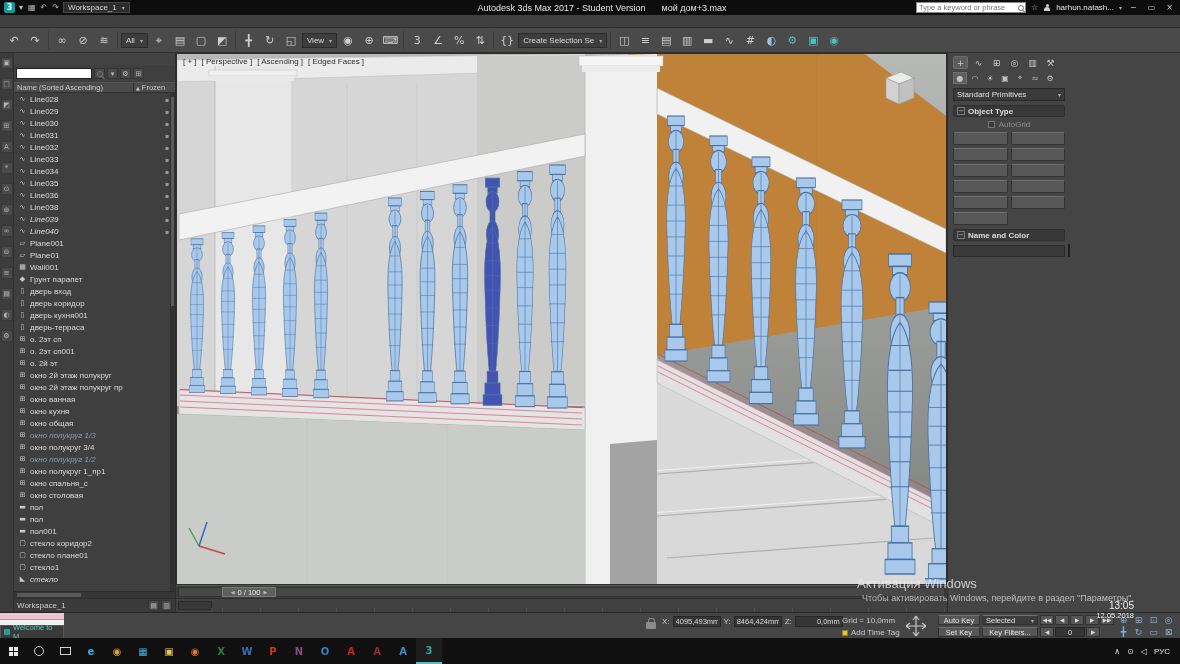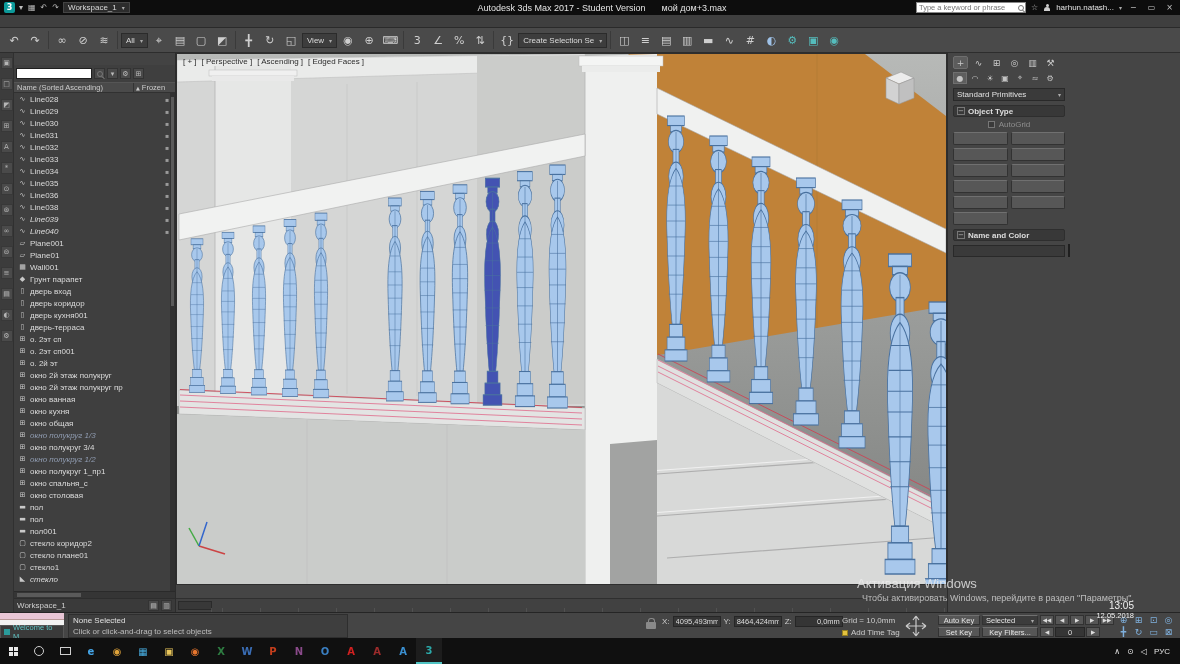--- a/index.html
+++ b/index.html
@@ -729,20 +729,28 @@
         <line x1="22" y1="492" x2="30" y2="468" stroke="#3366cc"></line>
       </g>
     </svg>
     <svg class="viewcube" width="40" height="40">
       <polygon points="8,10 23,4 36,10 21,16" fill="#ececec" stroke="#9a9a9a" stroke-width="0.6"></polygon>
       <polygon points="8,10 21,16 21,36 8,30" fill="#d2d2d2" stroke="#9a9a9a" stroke-width="0.6"></polygon>
       <polygon points="21,16 36,10 36,30 21,36" fill="#c0c0c0" stroke="#9a9a9a" stroke-width="0.6"></polygon>
     </svg>
   </div>
 
+  <div class="timeslider">
+    <div class="ts-track"></div>
+    <div class="ts-handle">
+      <span class="harr g">◀</span>
+      <span>0 / 100</span>
+      <span class="harr g">▶</span>
+    </div>
+  </div>
 
   <div class="ruler">
     <div class="ruler-btn"></div>
     <div class="ruler-bg"></div>
     <span class="rtick" style="left: 46px;"></span>
       <span class="rtick" style="left: 84px;"></span>
       <span class="rtick" style="left: 122px;"></span>
       <span class="rtick" style="left: 160px;"></span>
       <span class="rtick" style="left: 198px;"></span>
       <span class="rtick" style="left: 236px;"></span>
@@ -842,24 +850,20 @@
     </div>
   </div>
 
   <div class="statusbar abs">
     <div class="mini-pink abs"></div>
     <div class="mini-white abs"></div>
     <div class="welcome abs">
       <span class="wic"></span>
       <span>Welcome to M</span>
     </div>
-    <div class="prompt abs">
-      <div class="l1">None Selected</div>
-      <div class="l2">Click or click-and-drag to select objects</div>
-    </div>
     <div class="lockwrap abs">
         <span class="lockbody"></span>
       </div>
     <div class="coords abs">
       <span>X:</span>
       <input class="cfield" value="4095,493mm" style="">
       <span>Y:</span>
       <input class="cfield" value="8464,424mm" style="">
       <span>Z:</span>
       <input class="cfield" value="0,0mm" style="">

